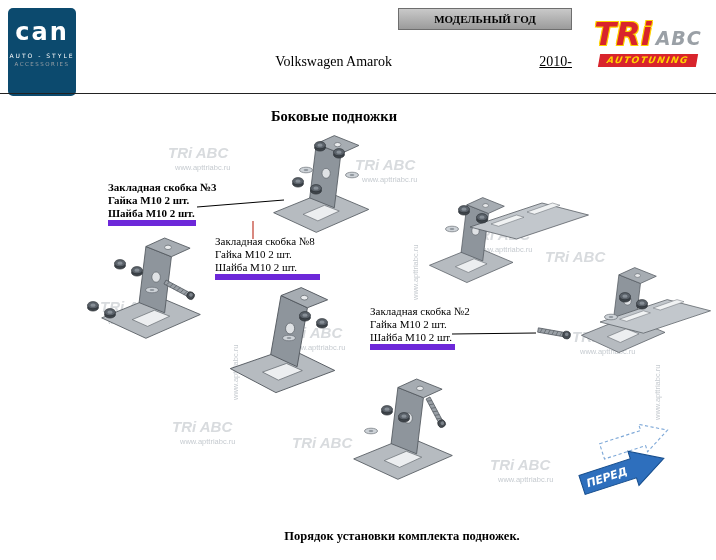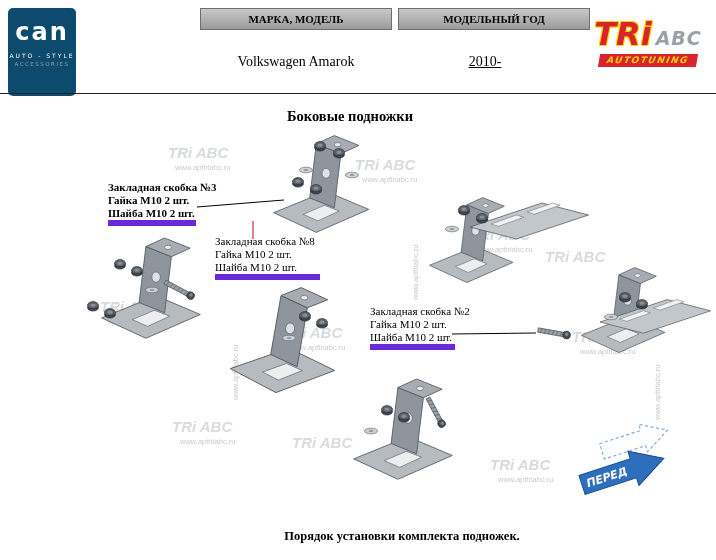--- a/index.html
+++ b/index.html
@@ -11,40 +11,40 @@
             border-radius:5px;text-align:center;color:#fff;}
   .can-word{font-family:"DejaVu Sans",sans-serif;font-weight:bold;font-size:24px;
             letter-spacing:2px;margin-top:10px;}
   .can-tag{font-family:"DejaVu Sans",sans-serif;font-size:6px;letter-spacing:2px;margin-top:6px;color:#fff;}
   .can-tag2{font-family:"DejaVu Sans",sans-serif;font-size:5.5px;letter-spacing:1.5px;margin-top:2px;color:#9aa0a6;}
 
   .col-bar{position:absolute;top:8px;height:22px;background:linear-gradient(#c9c9c9,#9b9b9b);
            border:1px solid #6e6e6e;font-weight:bold;font-size:11px;
            display:flex;align-items:center;justify-content:center;box-sizing:border-box;}
   .bar1{left:200px;width:192px;}
-  .bar2{left:398px;width:192px;}
-  .col-value{position:absolute;top:54px;font-size:14px;text-align:center;}
+  .bar2{left:398px;width:174px;}
+  .col-value{position:absolute;top:54px;font-size:14px;text-align:right;}
   .val1{left:200px;width:192px;}
   .val2{left:398px;width:174px;text-decoration:underline;}
 
   .tri-logo{position:absolute;right:4px;top:18px;width:128px;text-align:center;line-height:1;}
   .tri-row{white-space:nowrap;}
   .tri-word{color:#d8242c;font-weight:bold;font-style:italic;font-size:32px;
             font-family:"DejaVu Sans",sans-serif;
             text-shadow:1px 1px 0 #ffd200,-1px -1px 0 #ffd200,1px -1px 0 #ffd200,-1px 1px 0 #ffd200;}
   .abc-word{color:#9aa0a6;font-weight:bold;font-style:italic;font-size:19px;
             font-family:"DejaVu Sans",sans-serif;letter-spacing:1px;}
   .autotuning{display:inline-block;background:#d8242c;color:#ffd200;font-style:italic;font-weight:bold;
               font-size:9px;padding:2px 8px;margin-top:3px;letter-spacing:1.5px;
               font-family:"DejaVu Sans",sans-serif;transform:skewX(-10deg);}
   .header-line{position:absolute;left:0;top:93px;width:716px;border-top:1px solid #222;}
 
   
   .doc-title{position:absolute;left:0;top:108px;width:668px;text-align:center;
-             font-weight:bold;font-size:14.5px;margin-left:16px;}
+             font-weight:bold;font-size:14.5px;}
   .doc-footer{position:absolute;left:0;top:529px;width:716px;text-align:center;
               font-weight:bold;font-size:12.5px;margin-left:44px;}
 
   .drawing{position:absolute;left:0;top:100px;width:716px;height:430px;}
 
   .callout{position:absolute;font-size:11px;line-height:13px;z-index:5;}
   .callout div{white-space:nowrap;}
   .callout .u{display:inline-block;border-bottom:6px solid #6d28d9;}
   .c1{left:108px;top:181px;font-weight:bold;} .c1 .u{min-width:88px;}
   .c2{left:215px;top:235px;} .c2 .u{min-width:105px;}
@@ -54,21 +54,20 @@
 <body>
 
 <div class="page">
 
   <div class="can-logo">
     <div class="can-word">can</div>
     <div class="can-tag">AUTO - STYLE</div>
     <div class="can-tag2">ACCESSORIES</div>
   </div>
 
-  <div class="col-bar bar1">МАРКА, МОДЕЛЬ</div>
   <div class="col-bar bar2">МОДЕЛЬНЫЙ ГОД</div>
   <div class="col-value val1">Volkswagen Amarok</div>
   <div class="col-value val2">2010-</div>
 
   <div class="tri-logo">
     <div class="tri-row">
       <span class="tri-word">TRi</span>
       <span class="abc-word">ABC</span>
     </div>
     <div class="autotuning">AUTOTUNING</div>

